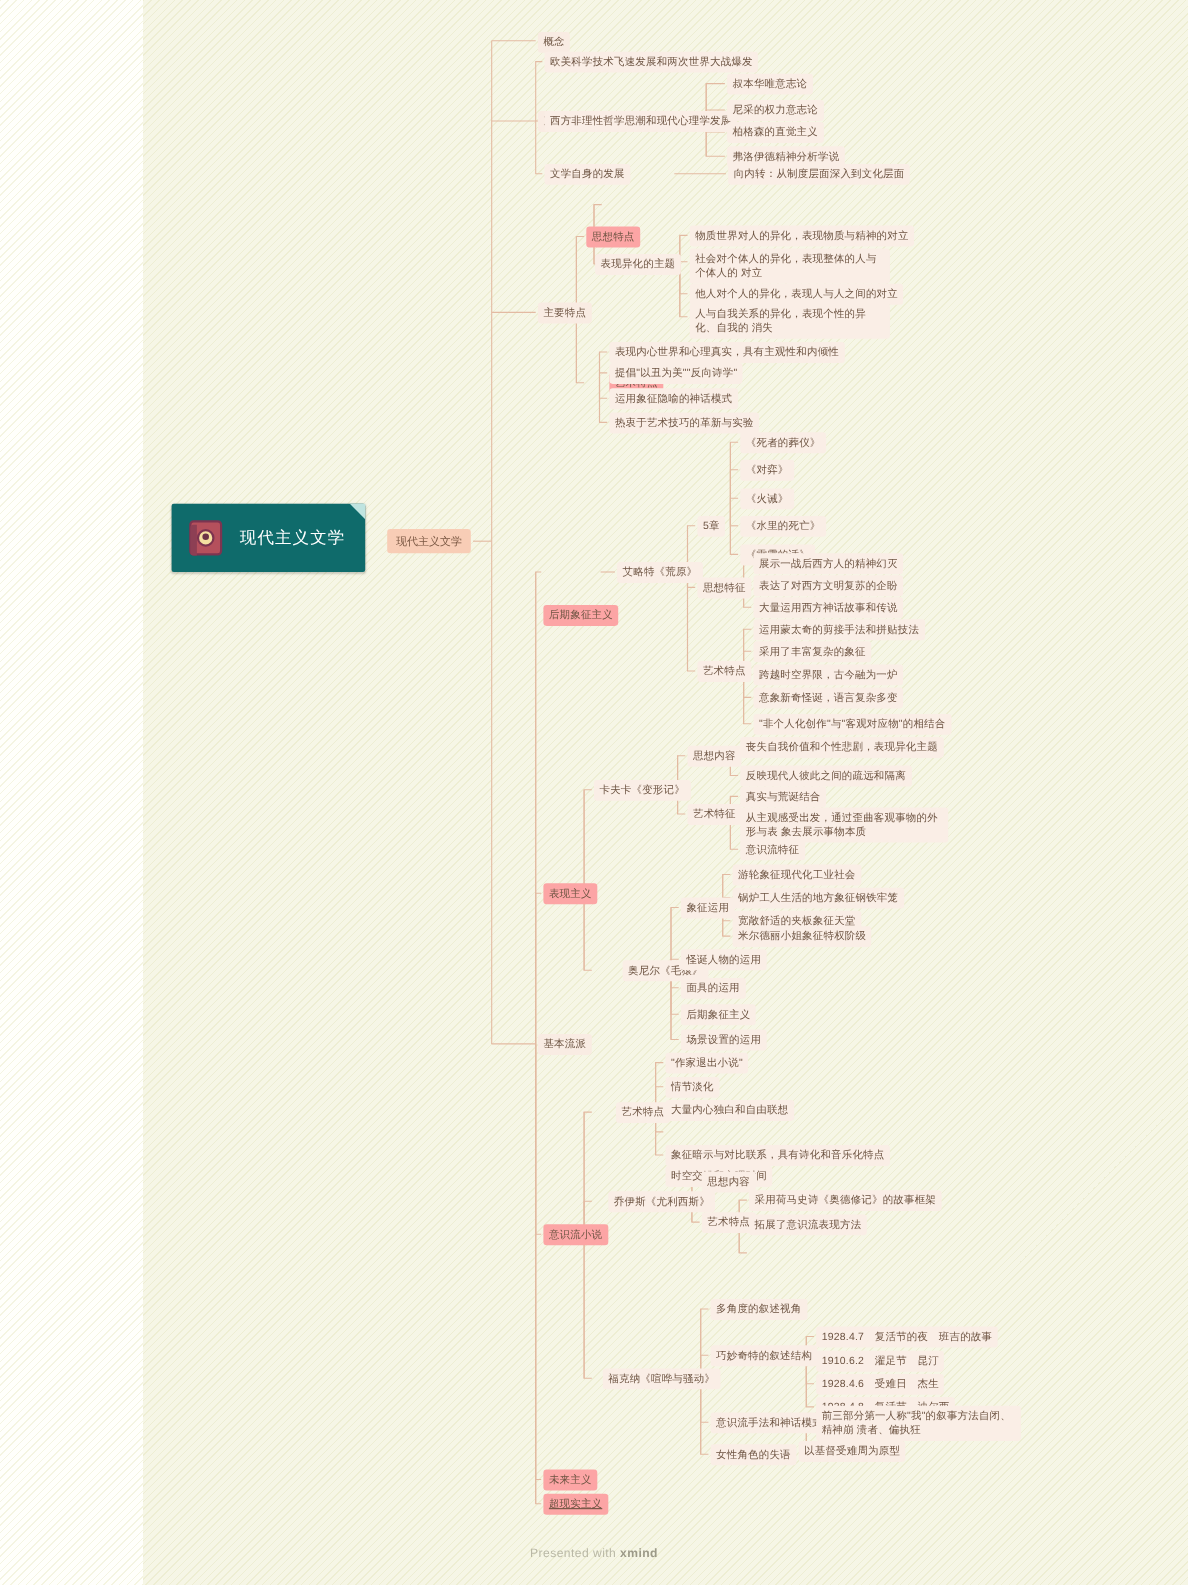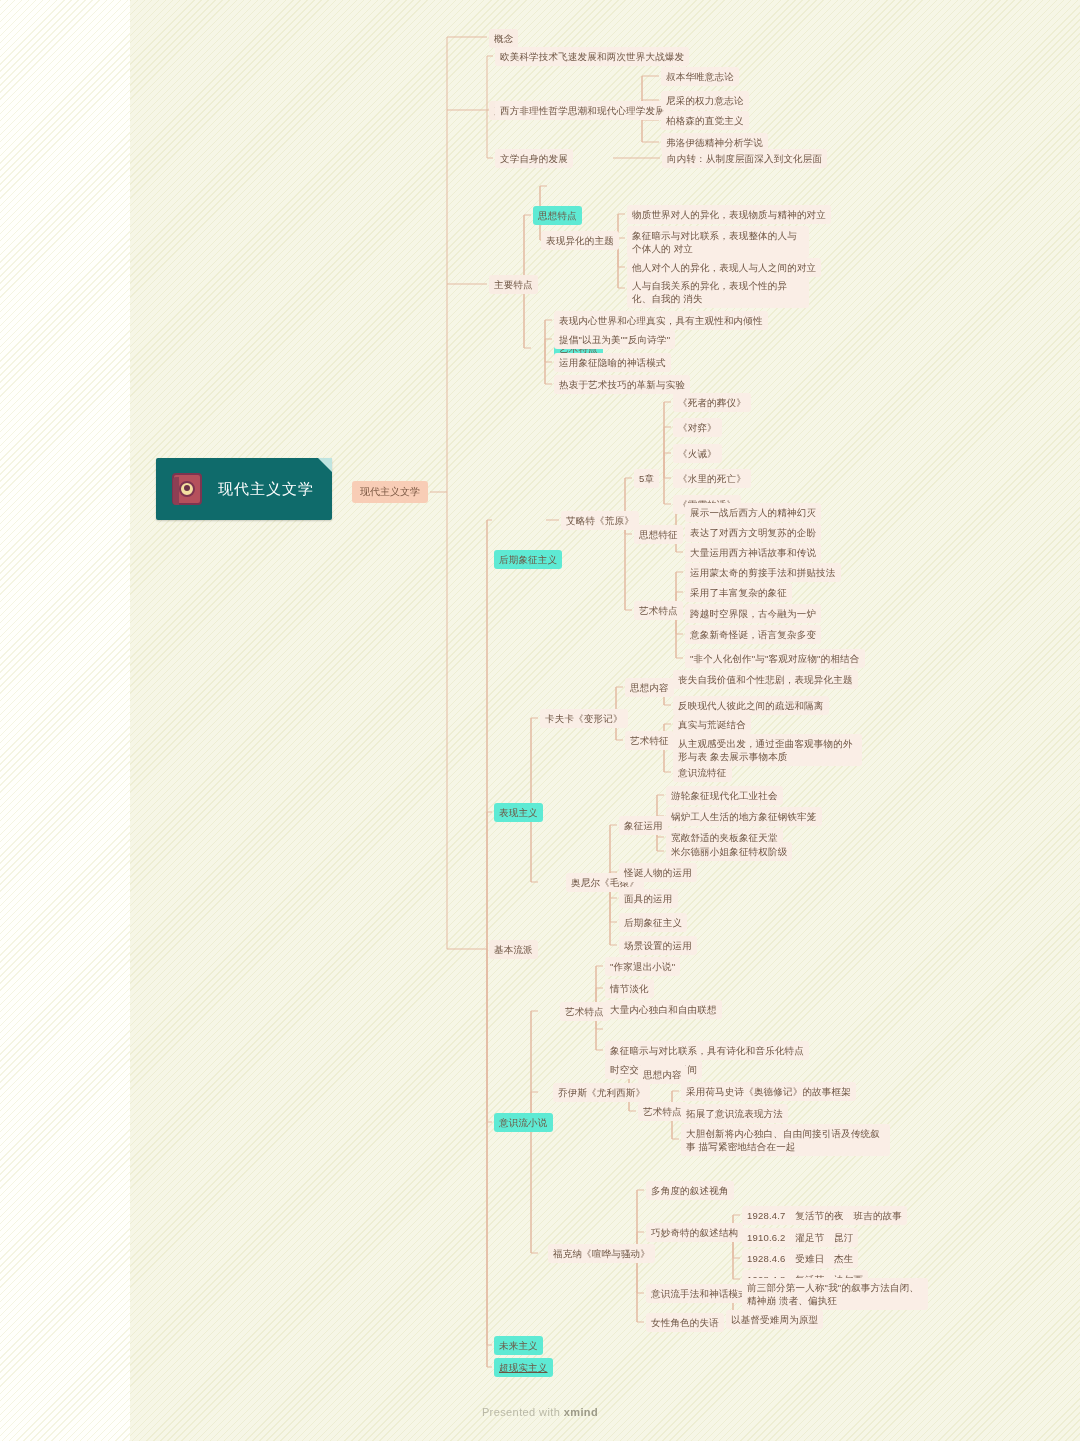--- a/index.html
+++ b/index.html
@@ -33,21 +33,21 @@
     color:#6d5442;
     background:#f8e6da;
     border-radius:3px;
     padding:3px 5px;
     font-size:9.5px;
     line-height:13px;
     letter-spacing:.2px;
     white-space:pre-line;
   }
   .node.lvl1{background:#f9ece3;font-size:9.5px;}
-  .node.lvl2{background:#5eead4;}
+  .node.lvl2{background:#fca5a5;}
   .node.leaf{background:#faeee6;}
   .node.wrap{white-space:normal;}
 
   
   #central{
     position:absolute;left:156px;top:458px;width:176px;height:62px;
     background:#0f6b6b;
     border-radius:2px;
     display:flex;align-items:center;
     box-shadow:0 1px 2px rgba(0,0,0,.18);
@@ -262,21 +262,21 @@
   <div class="node leaf" style="left:661px;top:111px;">柏格森的直觉主义</div>
   <div class="node leaf" style="left:661px;top:133px;">弗洛伊德精神分析学说</div>
   <div class="node leaf" style="left:495px;top:149px;">文学自身的发展</div>
   <div class="node leaf" style="left:662px;top:149px;">向内转：从制度层面深入到文化层面</div>
 
   <div class="node lvl1" style="left:489px;top:275px;">主要特点</div>
 
   <div class="node lvl2" style="left:533px;top:206px;">思想特点</div>
   <div class="node leaf" style="left:541px;top:231px;">表现异化的主题</div>
   <div class="node leaf" style="left:627px;top:205px;">物质世界对人的异化，表现物质与精神的对立</div>
-  <div class="node leaf wrap" style="left:627px;top:226px;width:182px;">象征暗示与对比联系，表现整体的人与个体人的
+  <div class="node leaf wrap" style="left:627px;top:226px;width:182px;">社会对个体人的异化，表现整体的人与个体人的
 对立</div>
   <div class="node leaf" style="left:627px;top:258px;">他人对个人的异化，表现人与人之间的对立</div>
   <div class="node leaf wrap" style="left:627px;top:276px;width:182px;">人与自我关系的异化，表现个性的异化、自我的
 消失</div>
 
   <div class="node lvl2" style="left:554px;top:339px;">艺术特点</div>
   <div class="node leaf" style="left:554px;top:311px;">表现内心世界和心理真实，具有主观性和内倾性</div>
   <div class="node leaf" style="left:554px;top:330px;">提倡"以丑为美""反向诗学"</div>
   <div class="node leaf" style="left:554px;top:353px;">运用象征隐喻的神话模式</div>
   <div class="node leaf" style="left:554px;top:375px;">热衷于艺术技巧的革新与实验</div>
@@ -335,22 +335,20 @@
   <div class="node leaf" style="left:605px;top:979px;">情节淡化</div>
   <div class="node leaf" style="left:605px;top:1000px;">大量内心独白和自由联想</div>
   <div class="node leaf" style="left:605px;top:1020px;margin-top:40px;">时空交错和心理时间</div>
   <div class="node leaf" style="left:605px;top:1041px;">象征暗示与对比联系，具有诗化和音乐化特点</div>
 
   <div class="node leaf" style="left:553px;top:1083px;">乔伊斯《尤利西斯》</div>
   <div class="node leaf" style="left:638px;top:1065px;">思想内容</div>
   <div class="node leaf" style="left:638px;top:1102px;">艺术特点</div>
   <div class="node leaf" style="left:681px;top:1082px;">采用荷马史诗《奥德修记》的故事框架</div>
   <div class="node leaf" style="left:681px;top:1104px;">拓展了意识流表现方法</div>
-  <div class="node leaf wrap" style="left:681px;top:1124px;width:209px;">大胆创新将内心独白、自由间接引语及传统叙事
-描写紧密地结合在一起</div>
 
   <div class="node leaf" style="left:548px;top:1244px;">福克纳《喧哗与骚动》</div>
   <div class="node leaf" style="left:646px;top:1181px;">多角度的叙述视角</div>
   <div class="node leaf" style="left:646px;top:1223px;">巧妙奇特的叙述结构</div>
   <div class="node leaf" style="left:742px;top:1206px;">1928.4.7　复活节的夜　班吉的故事</div>
   <div class="node leaf" style="left:742px;top:1228px;">1910.6.2　濯足节　昆汀</div>
   <div class="node leaf" style="left:742px;top:1249px;">1928.4.6　受难日　杰生</div>
   <div class="node leaf" style="left:742px;top:1270px;">1928.4.8　复活节　迪尔西</div>
   <div class="node leaf" style="left:646px;top:1284px;">意识流手法和神话模式</div>
   <div class="node leaf wrap" style="left:742px;top:1278px;width:186px;">前三部分第一人称"我"的叙事方法自闭、精神崩

